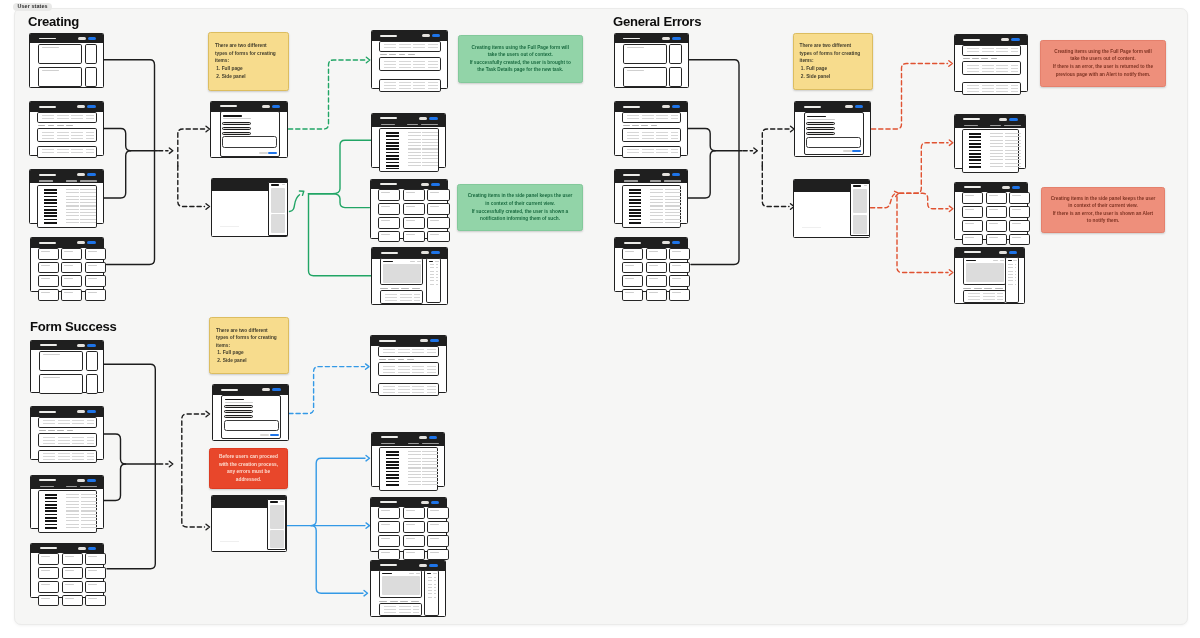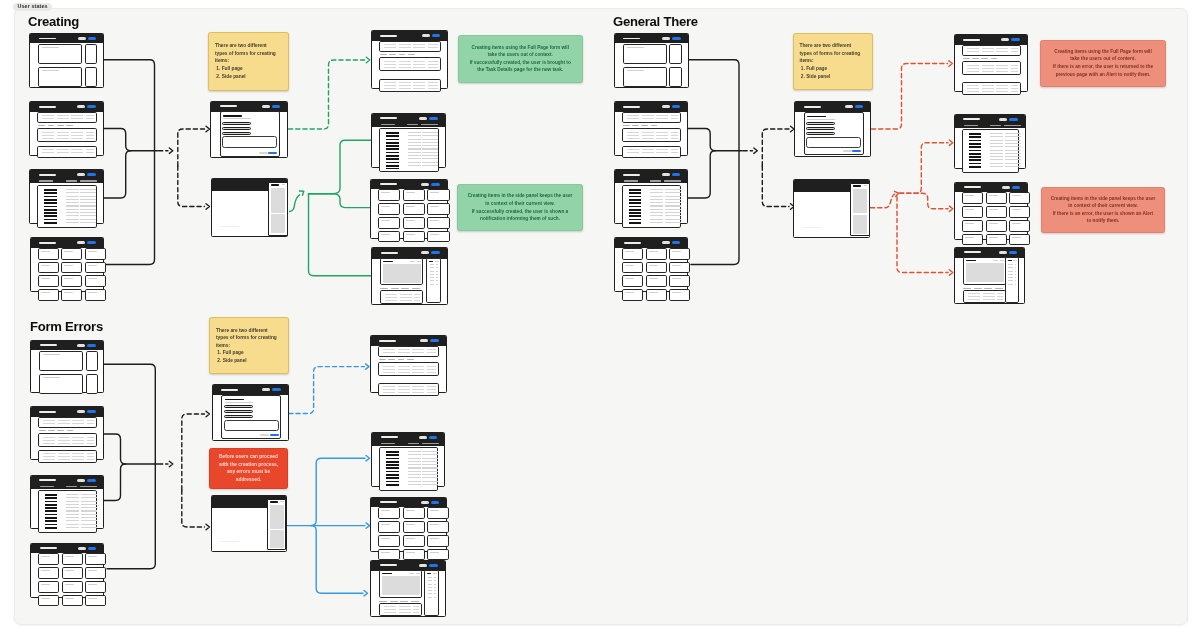--- a/index.html
+++ b/index.html
@@ -157,22 +157,22 @@
         <path d="M 311,525.6 H 365" fill="none" stroke="#3399e6" stroke-width="1.4" stroke-linecap="round"></path>
         <polyline points="366.02,528.30 369.50,525.60 366.02,522.90" fill="none" stroke="#3399e6" stroke-width="1.4" stroke-linecap="round" stroke-linejoin="round"></polyline>
       </g>
       <g>
         <path d="M 311,525.6 Q 316.2,525.6 316.2,530.6 V 588.3 Q 316.2,593.2 321.2,593.2 H 363" fill="none" stroke="#3399e6" stroke-width="1.4" stroke-linecap="round"></path>
         <polyline points="364.02,595.90 367.50,593.20 364.02,590.50" fill="none" stroke="#3399e6" stroke-width="1.4" stroke-linecap="round" stroke-linejoin="round"></polyline>
       </g>
     </svg>
   <div id="nodes">
       <div class="section-title" style="left: 28px; top: 14px;">Creating</div>
-      <div class="section-title" style="left: 613px; top: 14px;">General There</div>
-      <div class="section-title" style="left: 30px; top: 319px;">Form Errors</div>
+      <div class="section-title" style="left: 613px; top: 14px;">General Errors</div>
+      <div class="section-title" style="left: 30px; top: 319px;">Form Success</div>
       <div class="node window wtype-dashboard" style="left: 29px; top: 32.8px; width: 75px; height: 55.5px;">
         <div class="p hdr" style="height: 9.5px;">
           <div class="p logo" style="left: 8.5px; top: 3.9px; width: 17px; height: 1.7px;"></div>
           <div class="p pill g" style="top: 3.2px; right: 17.5px; width: 8px; height: 3.1px;"></div>
           <div class="p pill b" style="top: 3.2px; right: 7px; width: 8.5px; height: 3.1px;"></div>
         </div>
         <div class="p mcard" style="left: 8.2px; top: 10px; width: 44.2px; height: 20.5px;">
           <div class="p cap" style="left: 3px; top: 2.5px; width: 17.3px; height: 1.2px;"></div>
         </div>
         <div class="p mcard" style="left: 54.5px; top: 10px; width: 12.9px; height: 20.5px;"></div>

